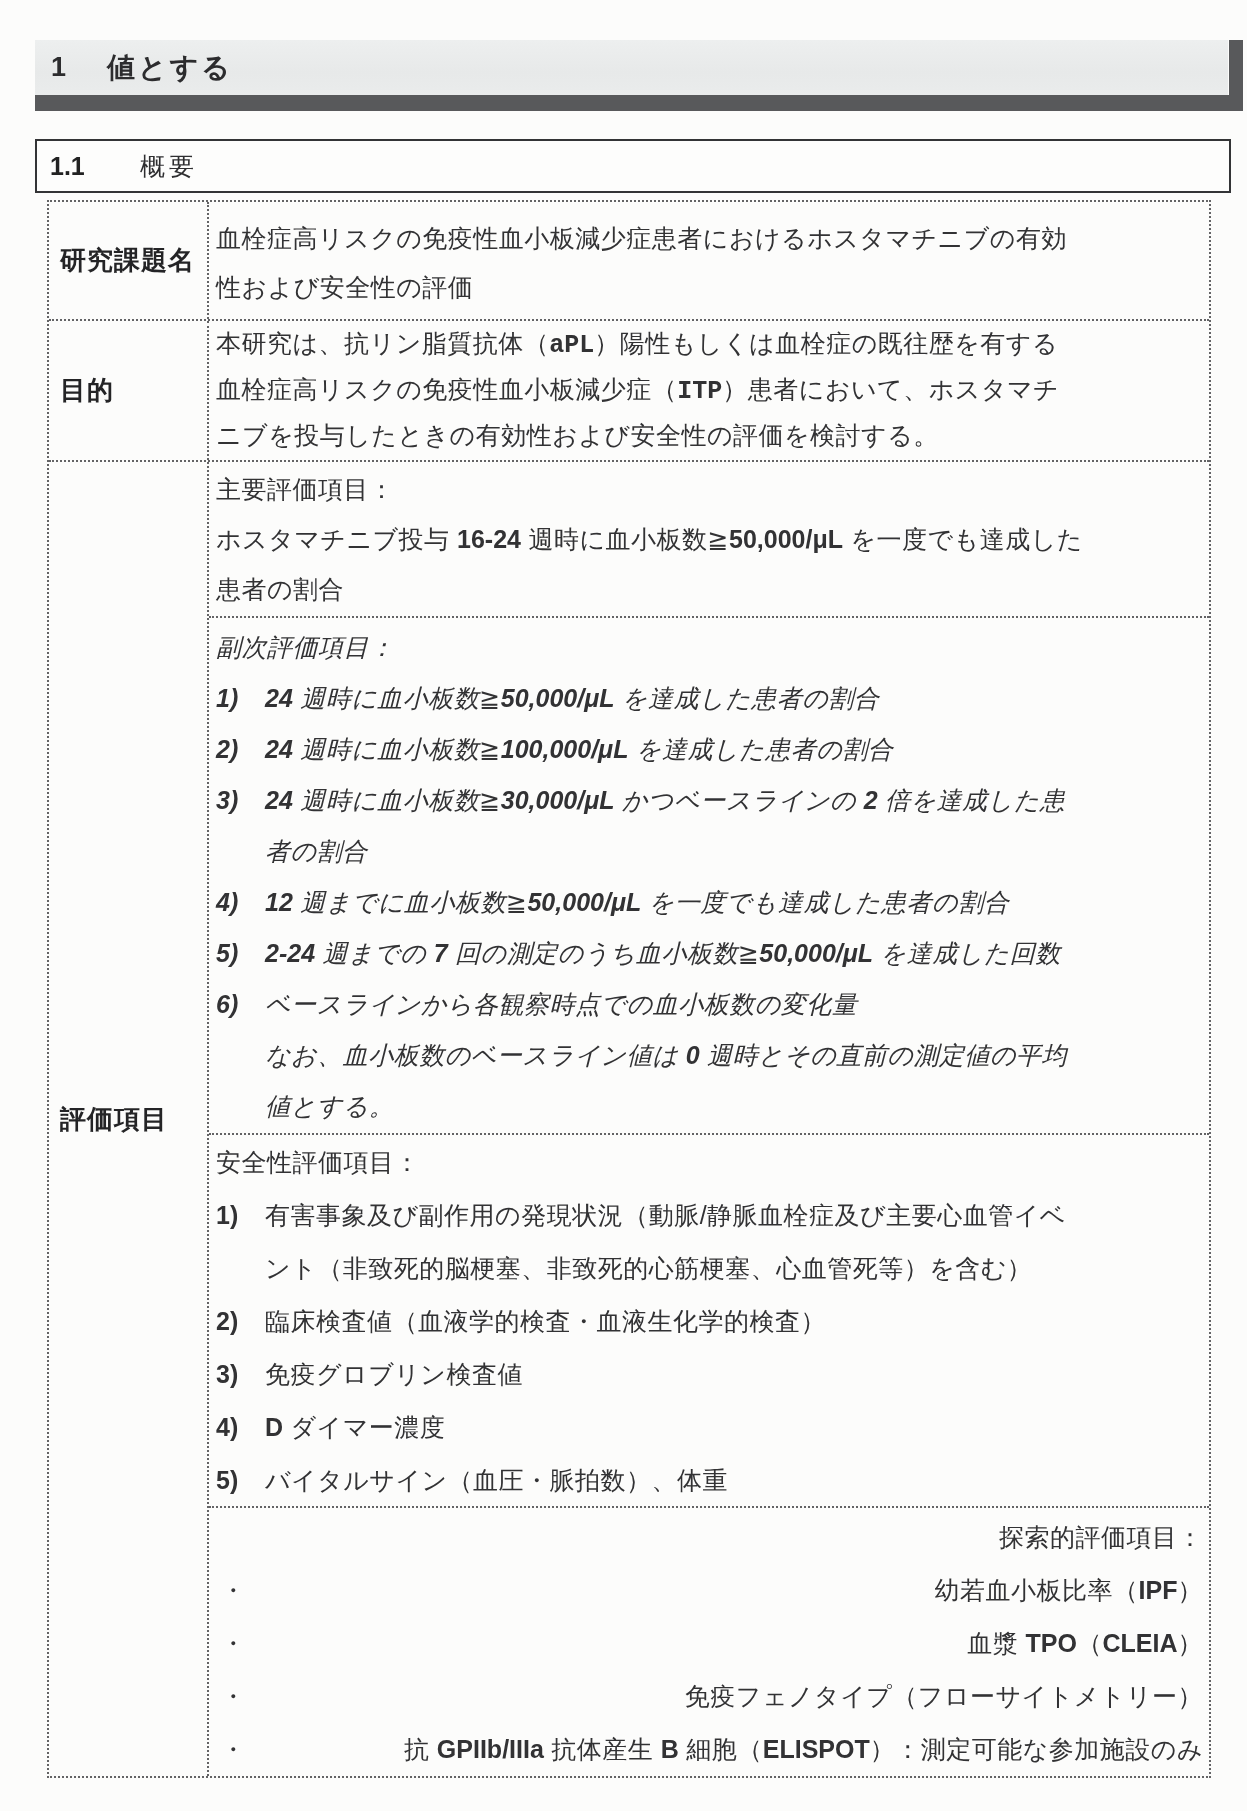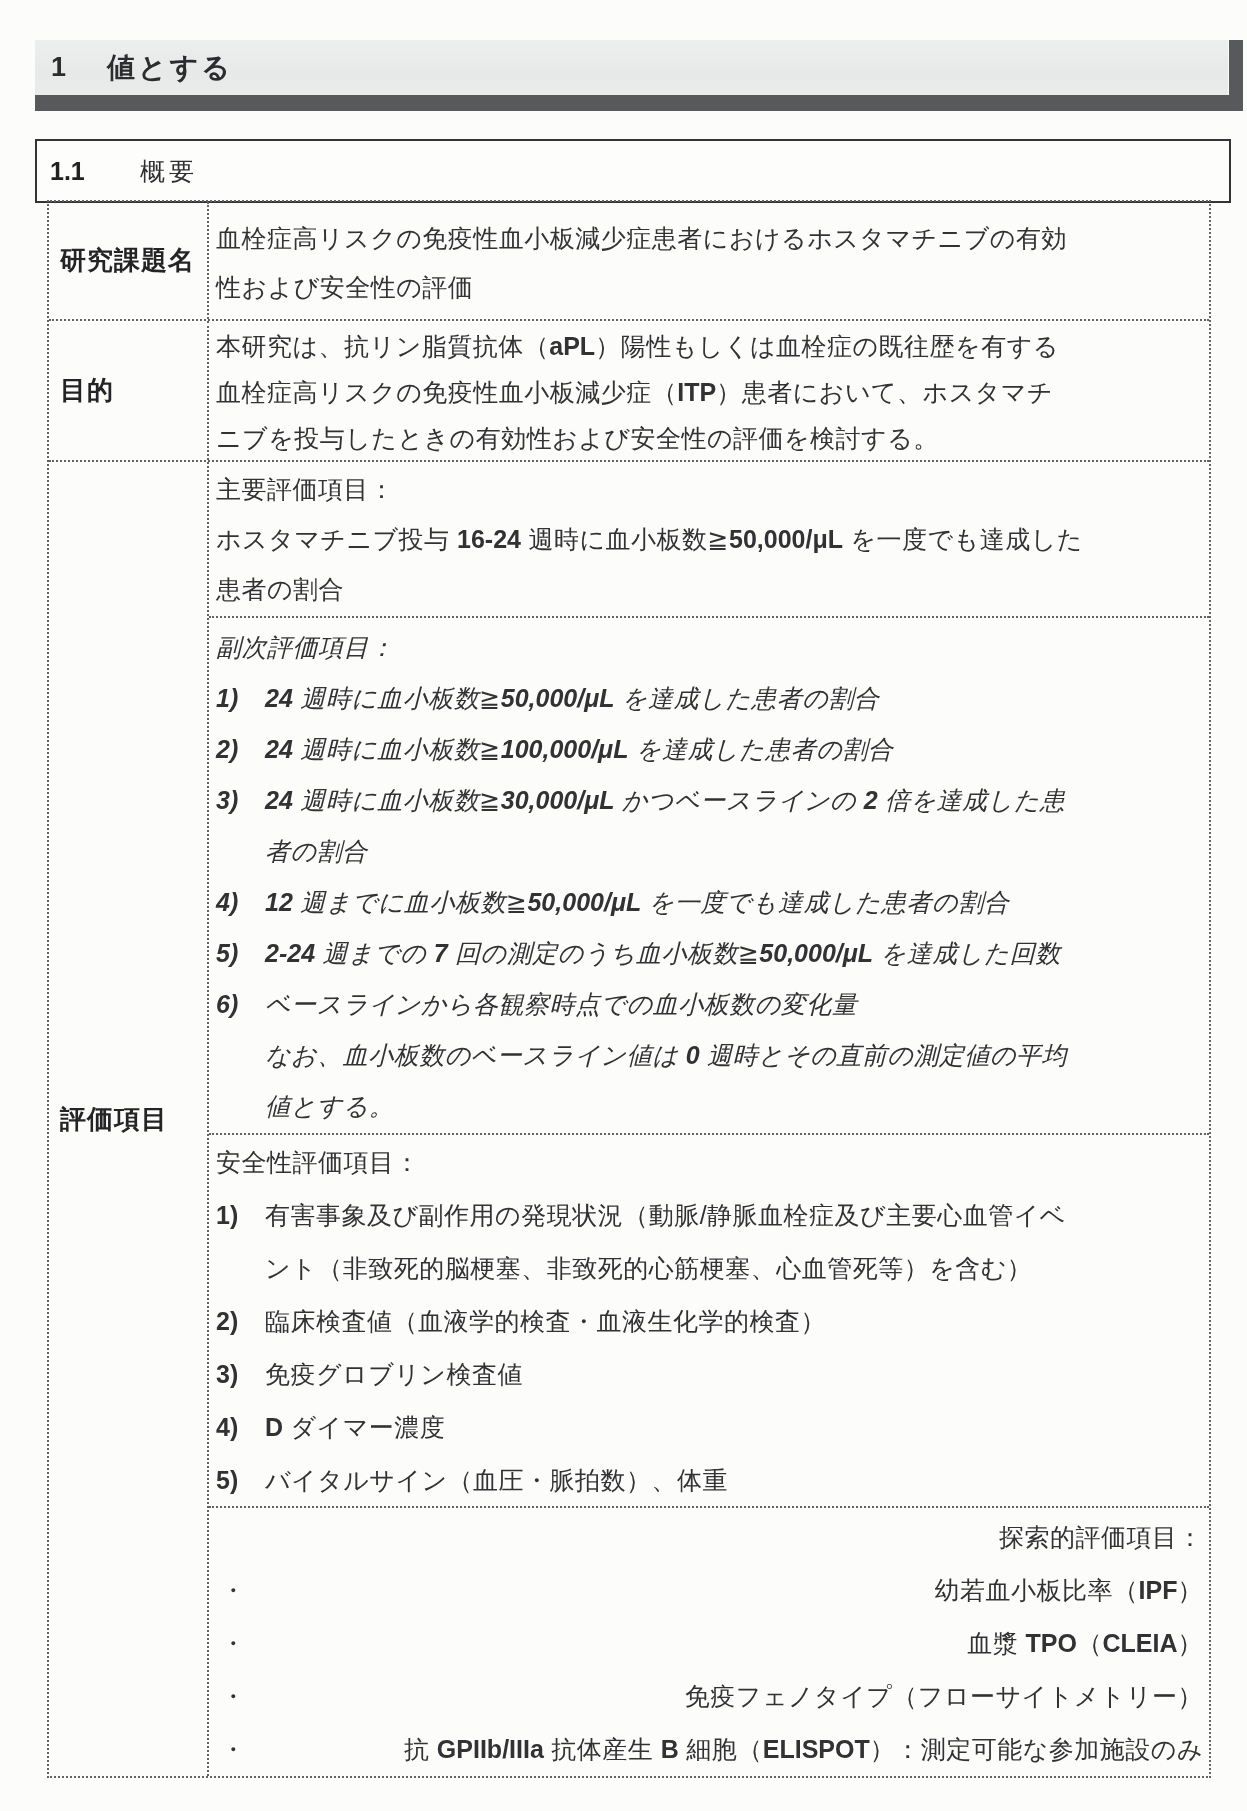--- a/index.html
+++ b/index.html
@@ -16,21 +16,21 @@
     position:absolute;left:35px;top:40px;width:1193px;height:55px;
     background:linear-gradient(180deg,#edefef 0%,#e7e9e9 60%,#eaecec 100%);
     display:flex;align-items:center;
   }
   .h1num{font-weight:bold;font-size:27px;margin-left:16px;width:56px;color:#2c2c2e;}
   .h1title{font-weight:bold;font-size:28px;letter-spacing:3px;color:#2c2c2e;}
   .h1bar{position:absolute;left:35px;top:95px;width:1208px;height:16px;background:#58595b;}
   .h1riser{position:absolute;right:0;top:-55px;width:14px;height:71px;background:#58595b;}
   
   .h2box{
-    position:absolute;left:35px;top:139px;width:1196px;height:64px;
+    position:absolute;left:35px;top:139px;width:1196px;height:54px;
     background:#fdfdfc;border:2px solid #333436;box-sizing:border-box;
     display:flex;align-items:center;
   }
   .h2num{font-weight:bold;font-size:25px;margin-left:13px;width:60px;color:#222;}
   .h2title{font-size:25px;letter-spacing:4px;margin-left:30px;color:#2e2e30;text-align:center;}
   
   .table{
     position:absolute;left:47px;top:200px;width:1164px;height:1578px;
     box-sizing:border-box;border:2px dotted #636365;
     display:flex;flex-direction:column;
@@ -46,21 +46,21 @@
     border-right:2px dotted #636365;
     display:flex;align-items:center;
     padding-left:11px;
     font-weight:bold;font-size:26px;letter-spacing:1px;color:#242426;
   }
   .tcell{flex:1;min-width:0;display:flex;flex-direction:column;}
   .pad{padding-left:7px;padding-right:6px;}
   .ln{margin:0;white-space:nowrap;}
   
   .trow-title .tcell{padding-top:12px;line-height:49px;}
-  .trow-purpose .tcell{padding-top:2px;line-height:46px;}
+  .trow-purpose .tcell{padding-top:2px;line-height:46px;font-family:Liberation Mono, monospace;}
   .esec{box-sizing:border-box;display:flex;flex-direction:column;}
   .esec + .esec{border-top:2px dotted #636365;}
   .esec-primary{height:154px;line-height:50px;padding-top:2px;}
   .esec-secondary{height:517px;line-height:51px;padding-top:4px;font-style:italic;}
   .esec-safety{height:373px;line-height:53px;padding-top:1px;}
   .esec-exploratory{flex:1;line-height:53px;padding-top:3px;text-align:right;}
   
   .item{display:flex;}
   .inum{width:49px;flex:none;font-weight:bold;}
   .ibul{width:30px;flex:none;}

